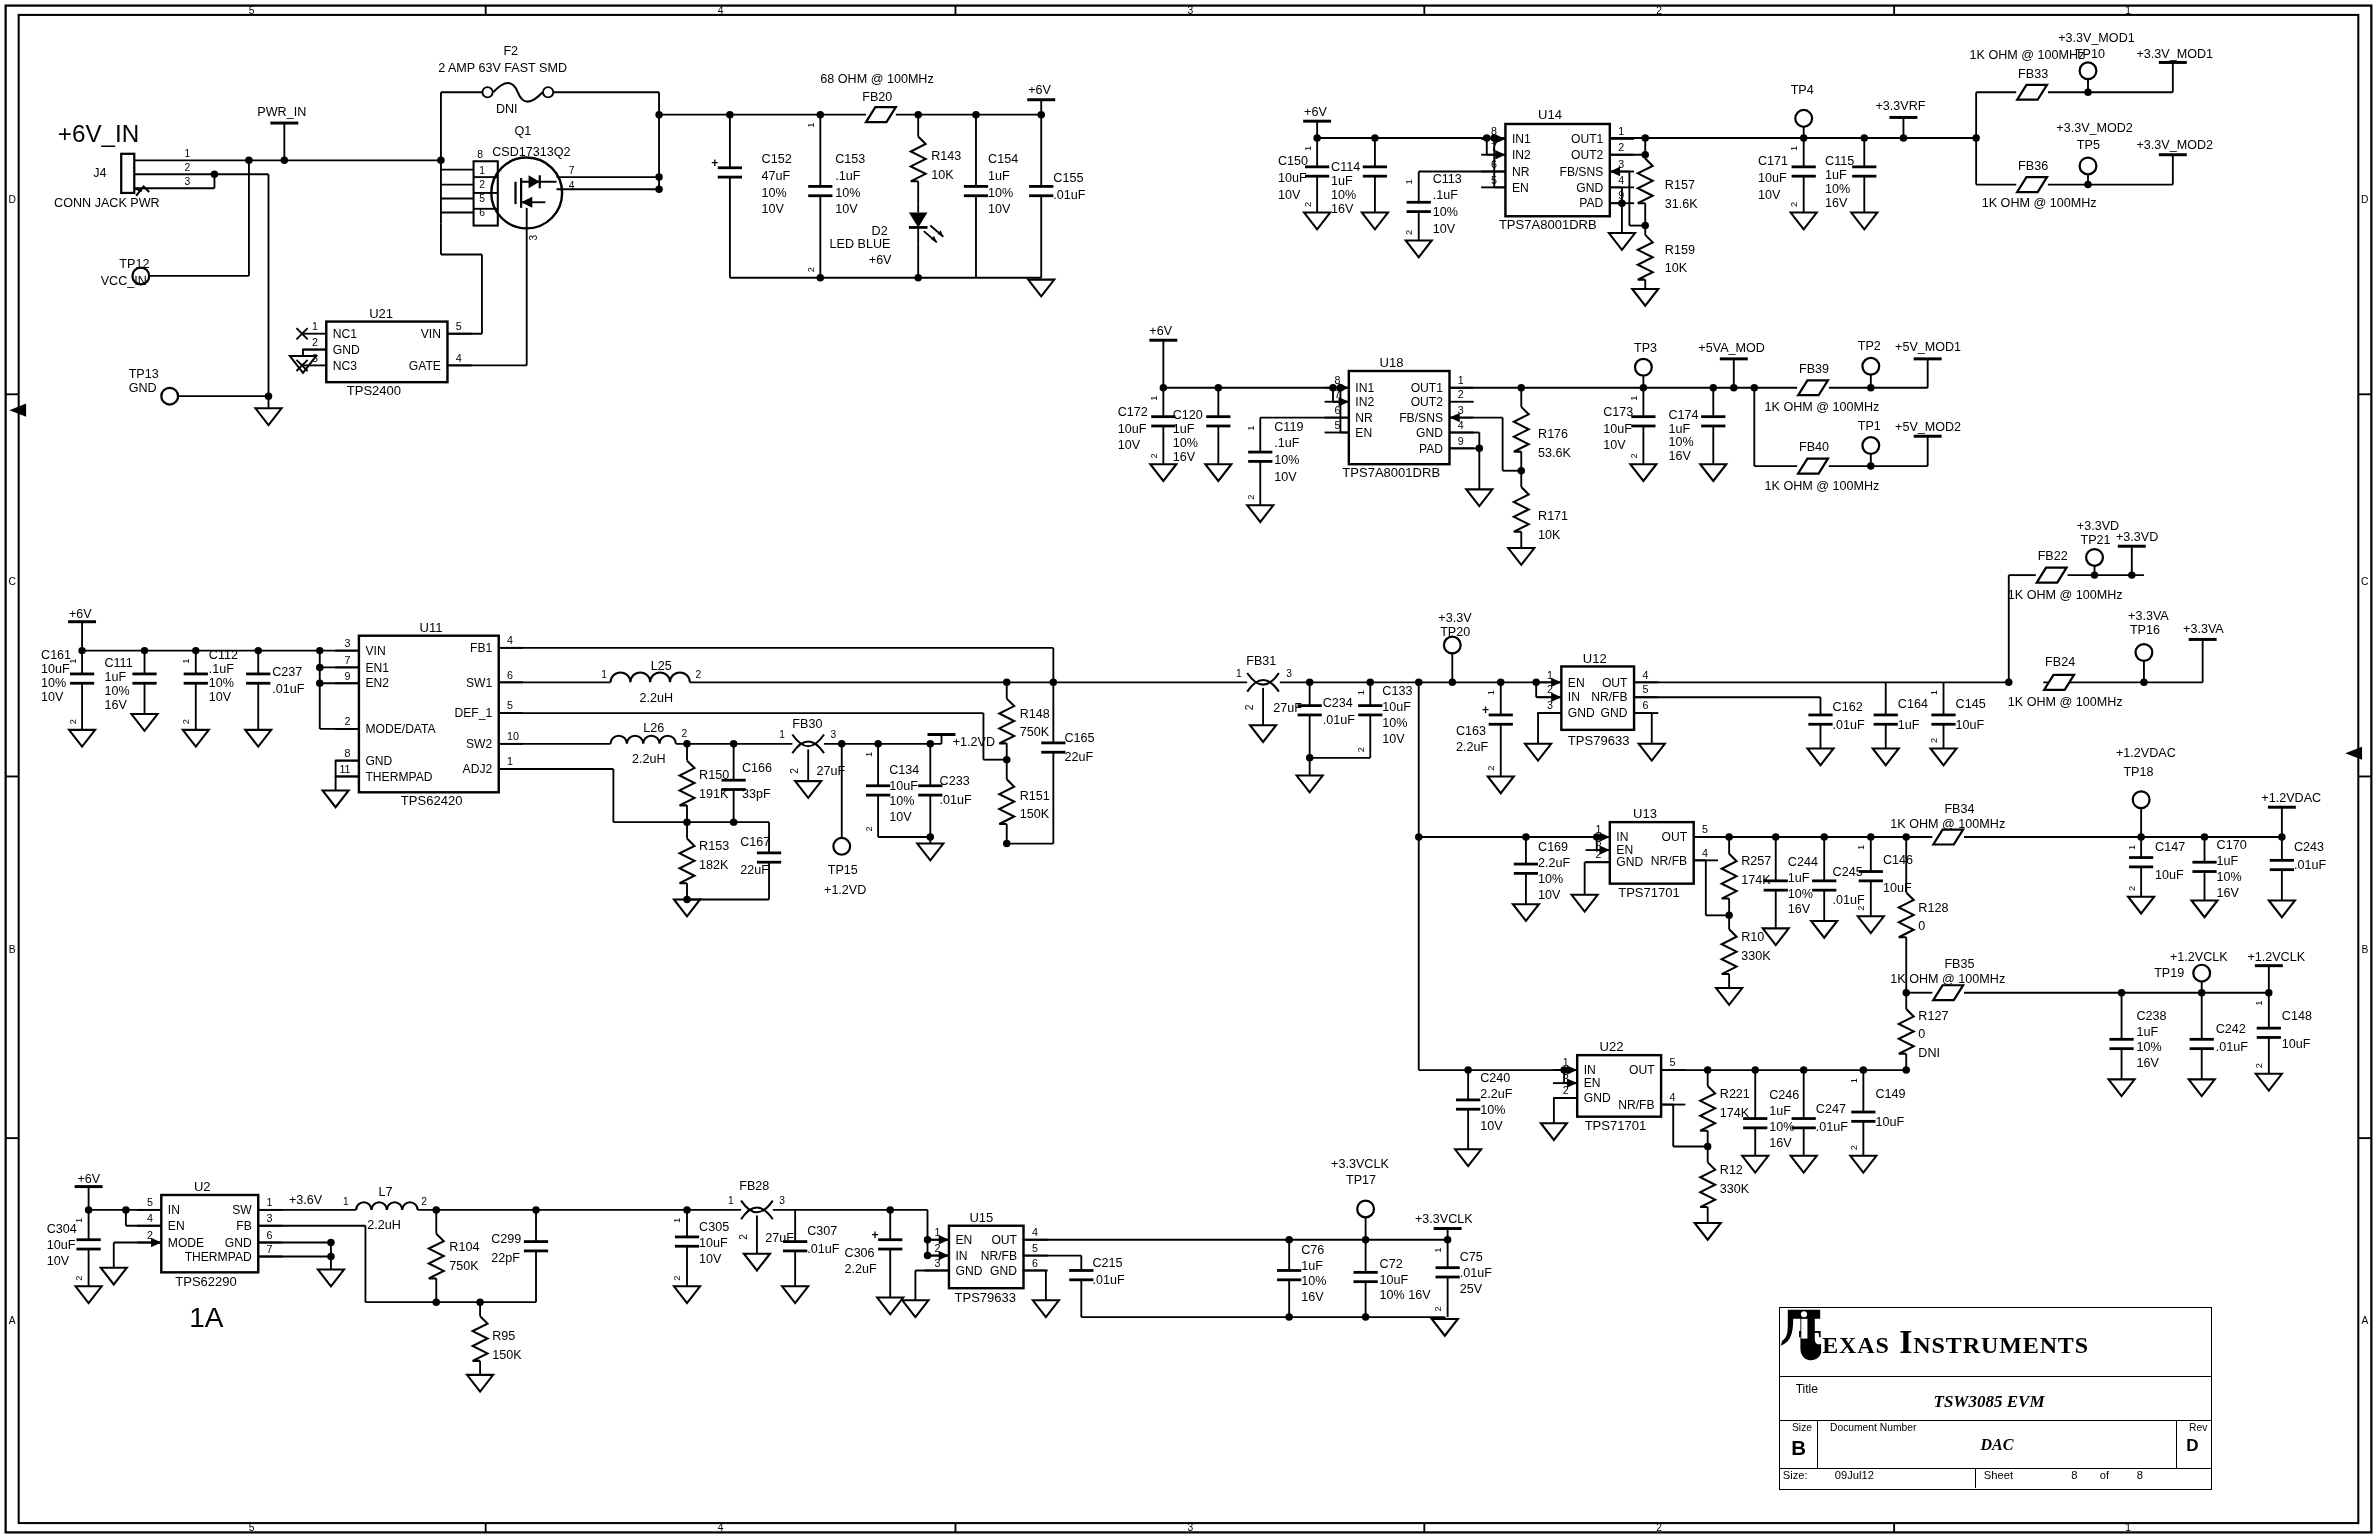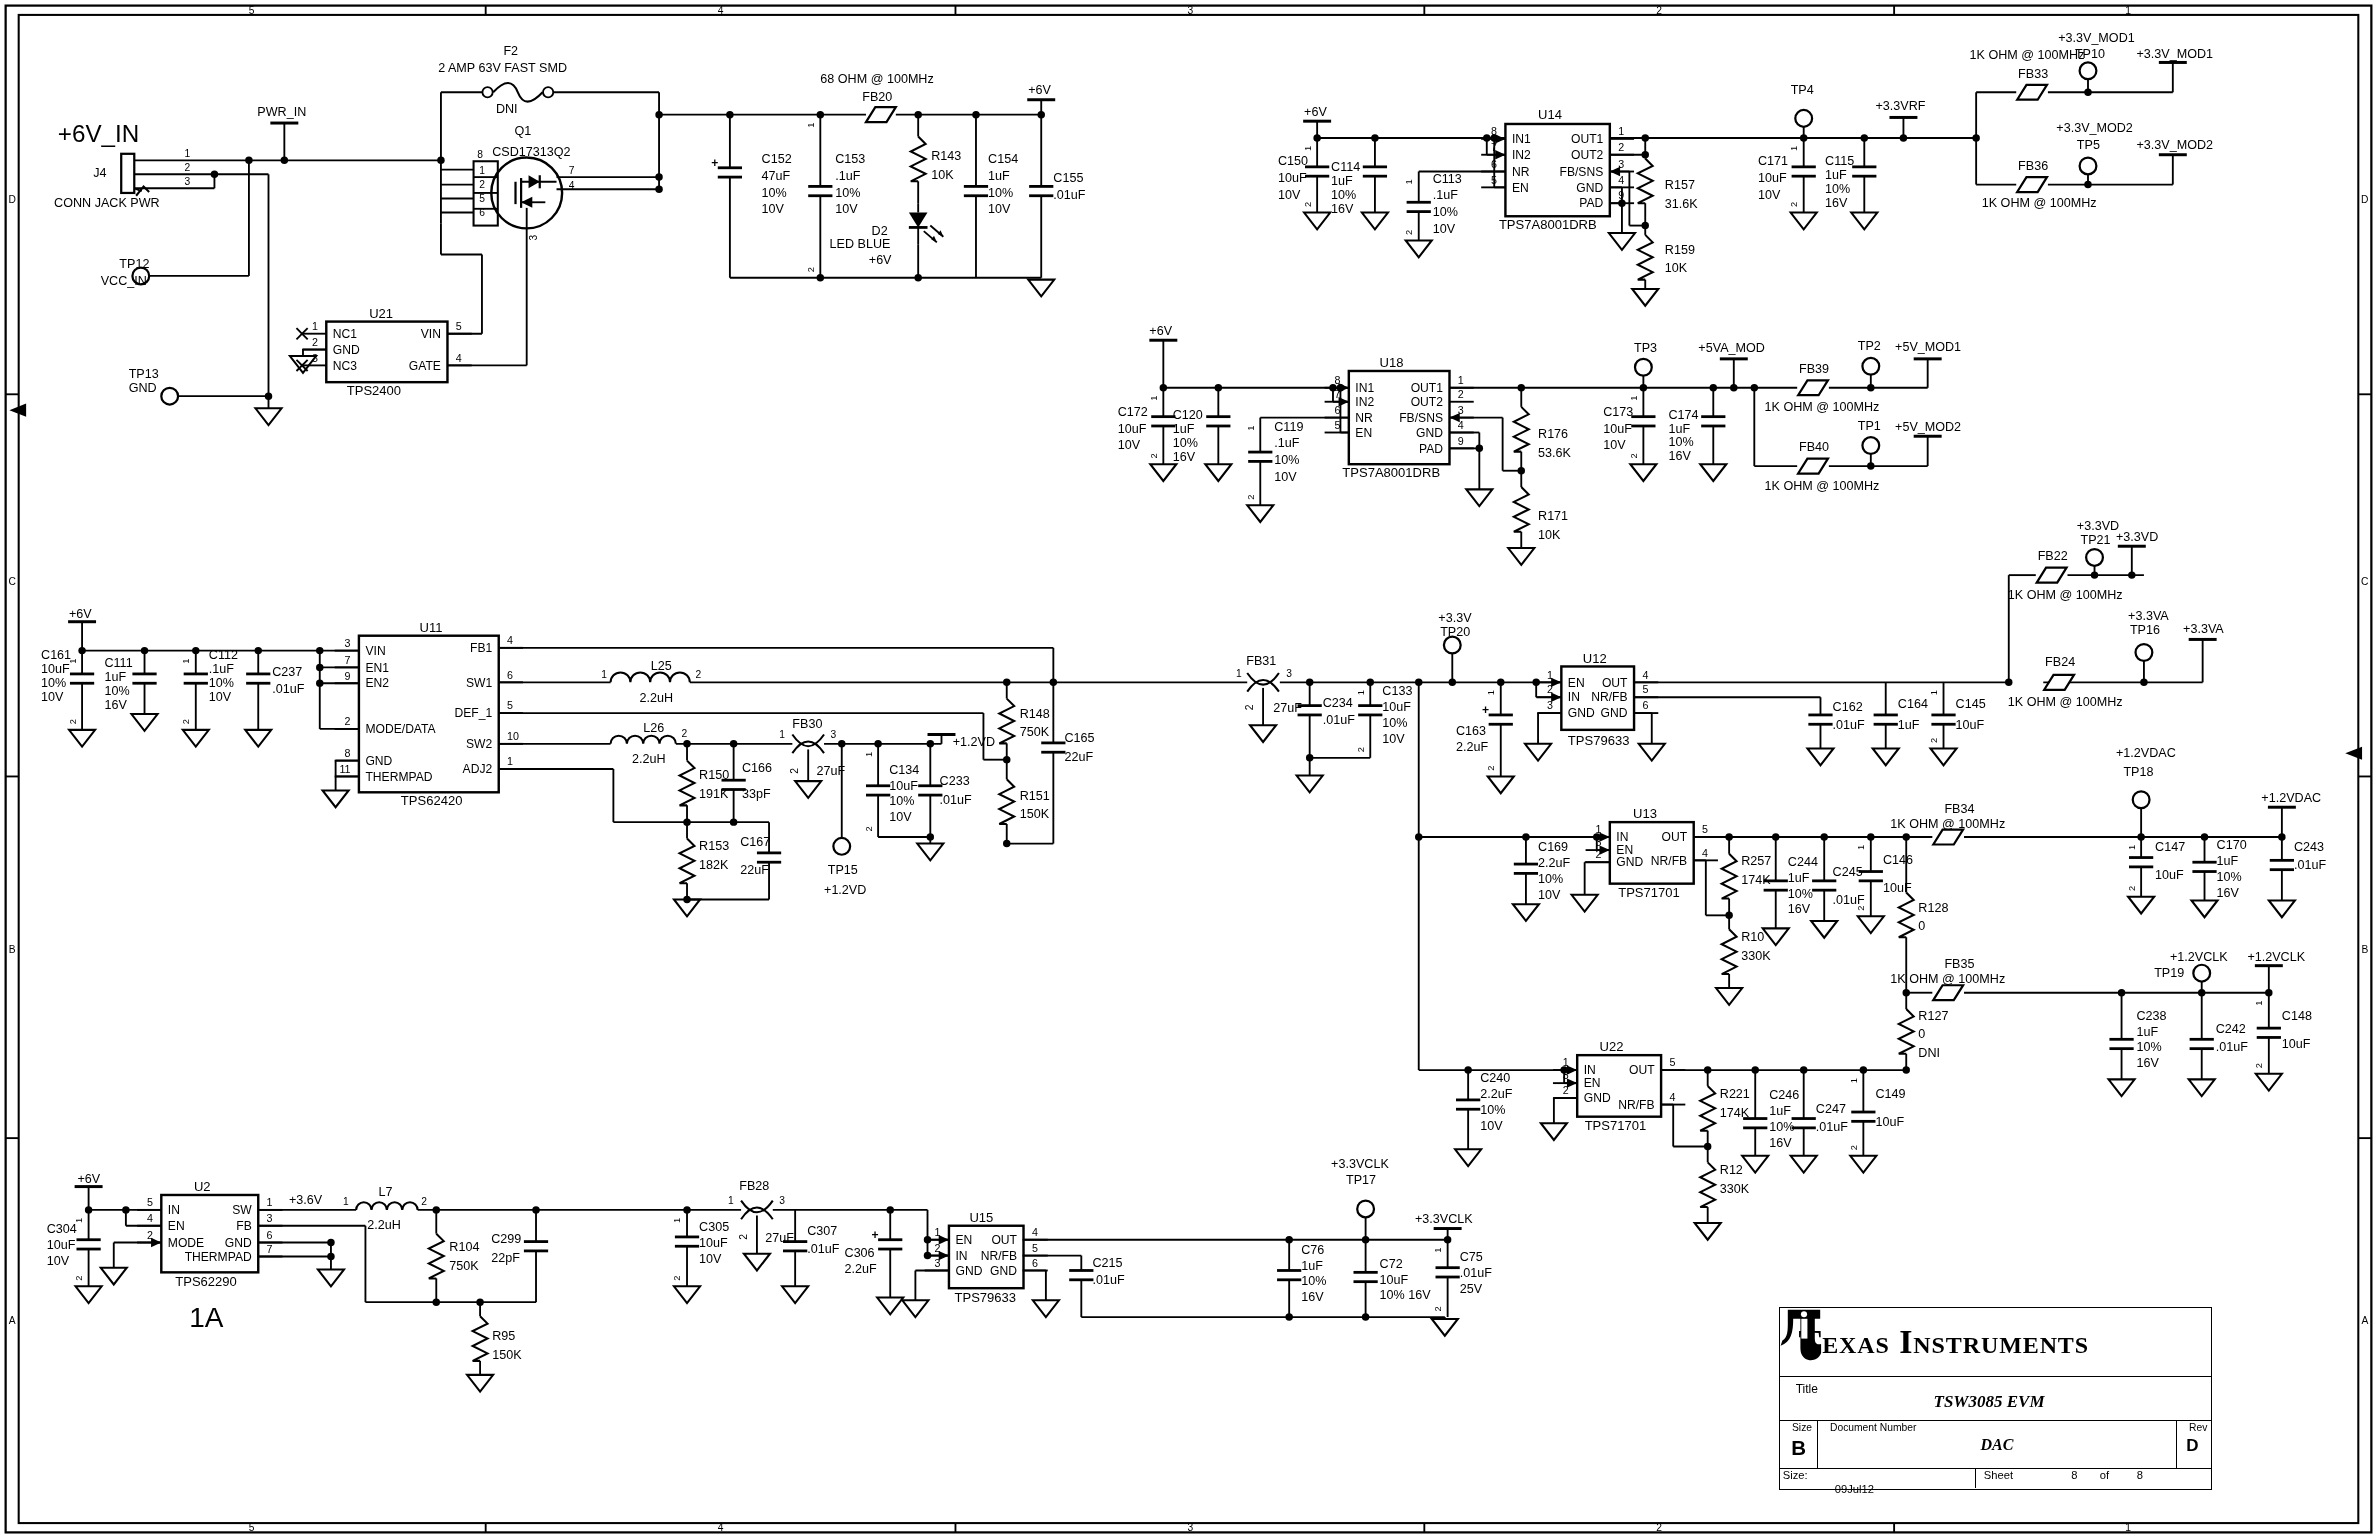--- a/index.html
+++ b/index.html
@@ -1376,21 +1376,21 @@
       <span class="cell-label">Document Number</span>
       <div id="tb-doc-val">DAC</div>
     </div>
     <div id="tb-rev">
       <span class="cell-label">Rev</span>
       <span id="tb-rev-val">D</span>
     </div>
   </div>
   <div id="tb-date-row" class="row">
     <span style="margin-left:2.8px;width:52px;">Size:</span>
-    <span style="width:140px;margin-top:14px;">09Jul12</span>
+    <span style="width:140px;">09Jul12</span>
     <span style="border-left:1.9px solid #000;padding-left:8px;width:65px;">Sheet</span>
     <span style="width:51px;text-align:center;">8</span>
     <span style="width:37px;">of</span>
     <span style="width:37px;">8</span>
   </div>
 </div>
 
 </div>
 
 

